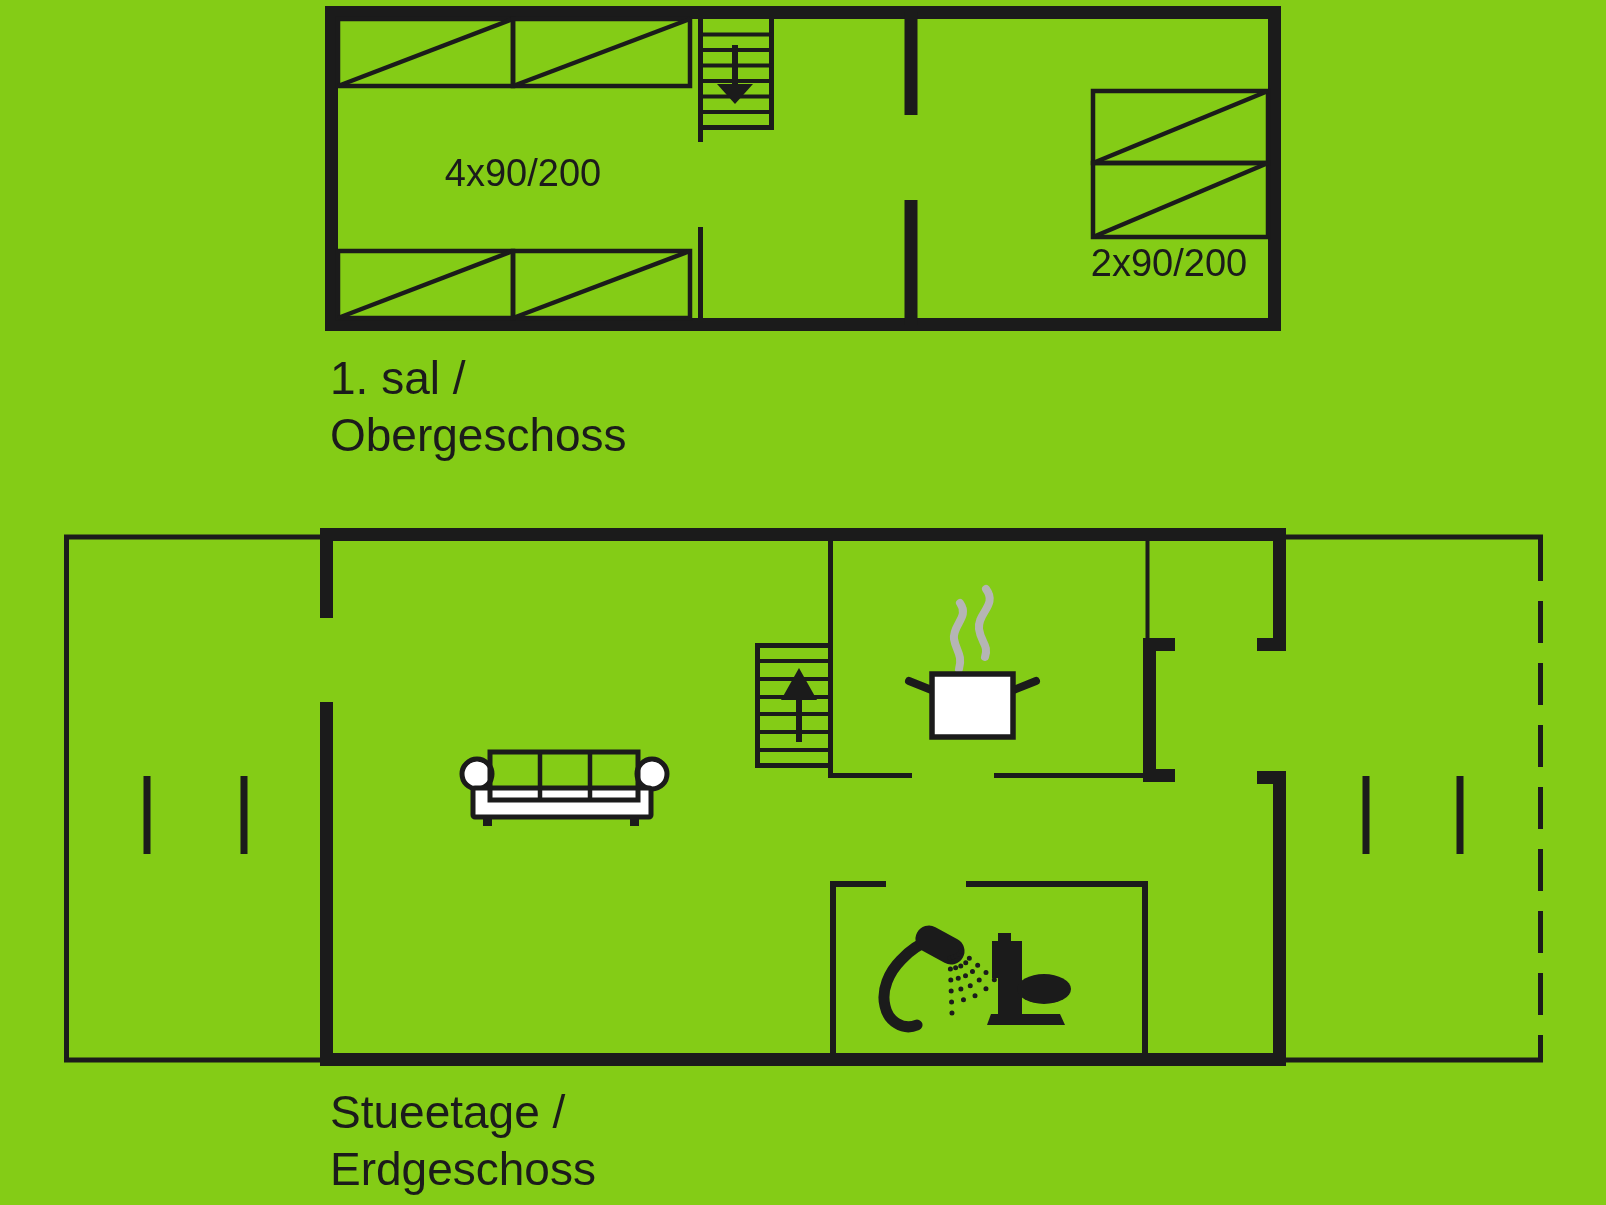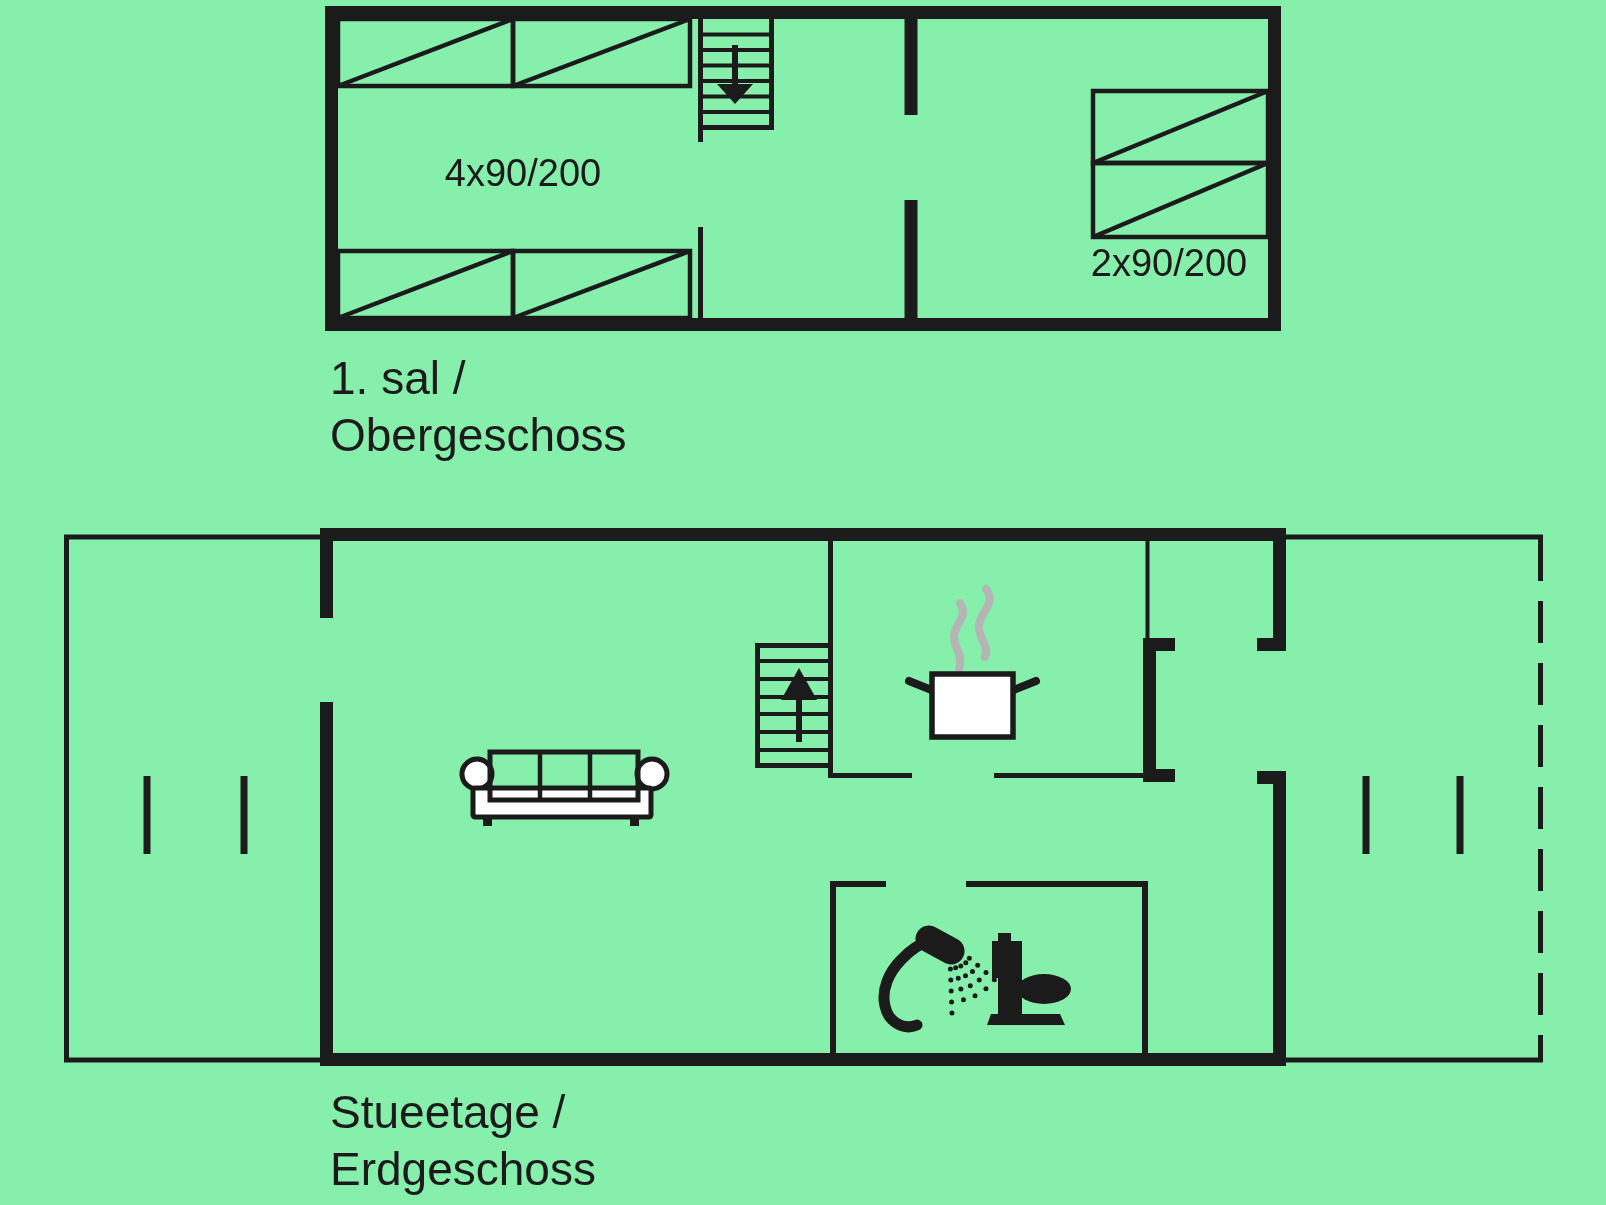--- a/index.html
+++ b/index.html
@@ -4,21 +4,21 @@
 <style>
   html, body {
     margin: 0;
     padding: 0;
     background: #ffffff;
   }
   .page {
     position: relative;
     width: 1606px;
     height: 1205px;
-    background: #86efac;
+    background: #84cc16;
     overflow: hidden;
   }
   svg { display: block; }
   .ink-stroke   { stroke: #1b1b1b; fill: none; }
   .ink-fill     { fill: #1b1b1b; stroke: none; }
   .white-fill   { fill: #ffffff; }
   .steam-stroke { stroke: #b5b5b5; fill: none; }
   .plan-text {
     font-family: "Liberation Sans", "DejaVu Sans", sans-serif;
     fill: #1b1b1b;

